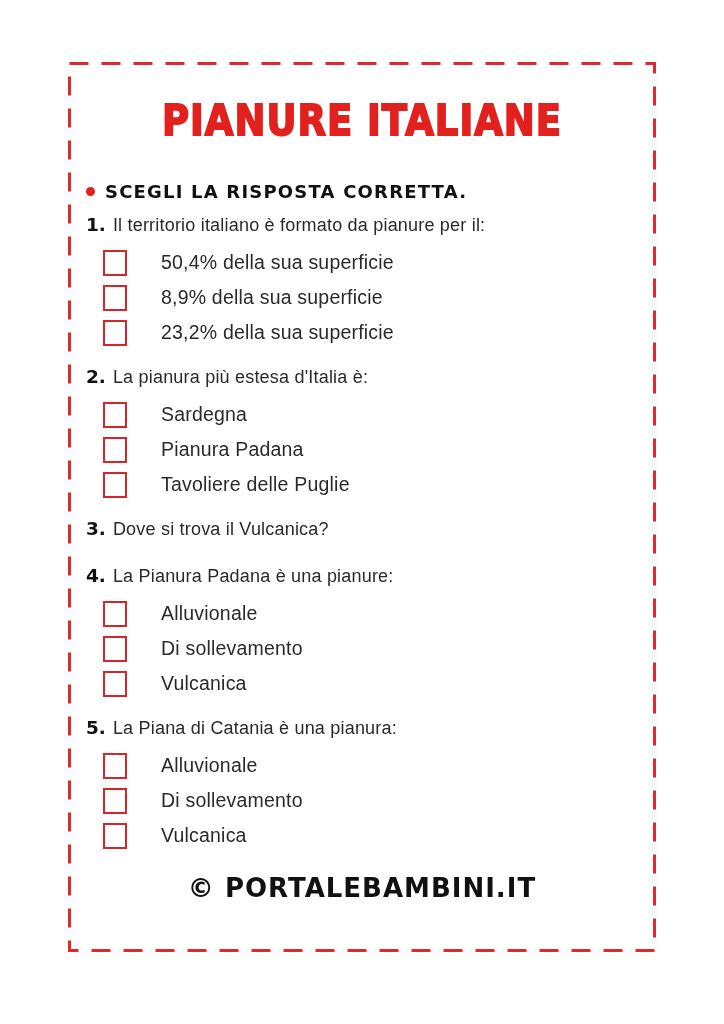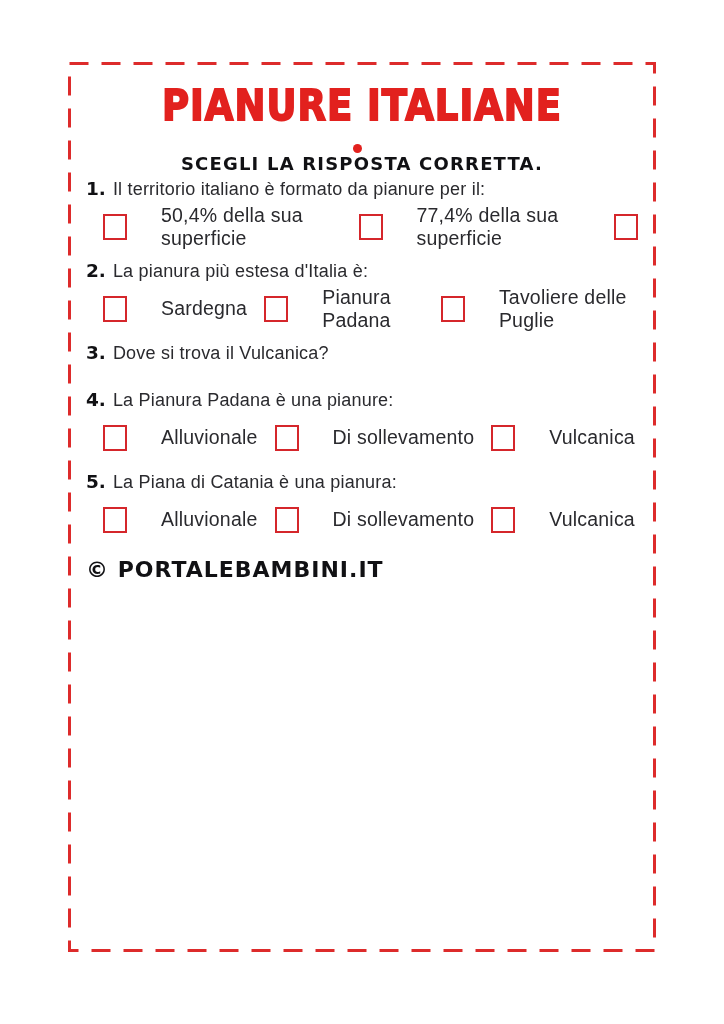--- a/index.html
+++ b/index.html
@@ -12,21 +12,21 @@
     overflow: hidden;
   }
   .frame-svg {
     position: absolute;
     left: 68px; top: 62px;
     width: 588px; height: 890px;
     pointer-events: none;
   }
   .content {
     position: absolute;
-    left: 68px; top: 62px;
+    left: 68px; top: 77px;
     width: 588px; height: 890px;
     padding: 8px 18px 0 18px;
     display: flex;
     flex-direction: column;
   }
   .title {
     text-align: center;
     color: #e2211e;
     font-family: "DejaVu Sans", sans-serif;
     font-weight: 800;
@@ -35,23 +35,22 @@
     -webkit-text-stroke: 1.6px #e2211e;
     transform: scaleY(1.14);
     transform-origin: center top;
     margin-top: 10px;
     height: 52px;
     line-height: 46px;
   }
   .subtitle-row {
     display: flex;
     align-items: center;
-    margin-top: 12px;
+    margin-top: 33px;
     height: 22px;
-    flex-direction: column;
   }
   .bullet {
     width: 9px; height: 9px;
     border-radius: 50%;
     background: #e2211e;
     margin-right: 10px;
     flex: 0 0 auto;
   }
   .subtitle {
     font-family: "DejaVu Sans", sans-serif;
@@ -75,21 +74,21 @@
     font-size: 18.5px;
     margin-right: 7px;
     color: #111114;
   }
   .q-text {
     font-family: "Liberation Sans", sans-serif;
     font-size: 18px;
     color: #2a2a2e;
     letter-spacing: 0.2px;
   }
-  .options { display: flex; flex-direction: row; }
+  .options { display: flex; flex-direction: column; }
   .option {
     display: flex;
     align-items: center;
     height: 27px;
     margin-bottom: 8px;
     cursor: pointer;
   }
   .checkbox {
     width: 24px; height: 26px;
     border: 2.5px solid #d5262b;
@@ -97,25 +96,25 @@
     margin-left: 17px;
     flex: 0 0 auto;
   }
   .opt-label {
     margin-left: 34px;
     font-size: 19.5px;
     color: #2a2a2e;
     letter-spacing: 0.2px;
   }
   .footer {
-    text-align: left;
+    text-align: center;
     margin-top: 16px;
     font-family: "DejaVu Sans", sans-serif;
     font-weight: 800;
-    font-size: 22px;
+    font-size: 26px;
     letter-spacing: 1px;
     color: #111114;
   }
 </style>
 </head>
 <body>
 
 <svg class="frame-svg" viewBox="0 0 588 890" xmlns="http://www.w3.org/2000/svg">
   <rect x="1.5" y="1.5" width="585" height="887" fill="none" stroke="#dd2b2b" stroke-width="3" stroke-dasharray="19 13"></rect>
 </svg>
@@ -135,25 +134,26 @@
       <span class="q-text">Il territorio italiano è formato da pianure per il:</span>
     </div>
     <div class="options">
   <label class="option">
     <span class="checkbox"></span>
     <span class="opt-label">50,4% della sua superficie</span>
   </label>
 
   <label class="option">
     <span class="checkbox"></span>
-    <span class="opt-label">77,4% della sua superficie</span>
-  </label>
-
-  <label class="option">
-    <span class="checkbox"></span>
+    <span class="opt-label">8,9% della sua superficie</span>
+  </label>
+
+  <label class="option">
+    <span class="checkbox"></span>
+    <span class="opt-label">23,2% della sua superficie</span>
   </label>
 </div>
   </section>
 
   <section class="question">
     <div class="q-heading">
       <span class="q-num">2.</span>
       <span class="q-text">La pianura più estesa d'Italia è:</span>
     </div>
     <div class="options">

